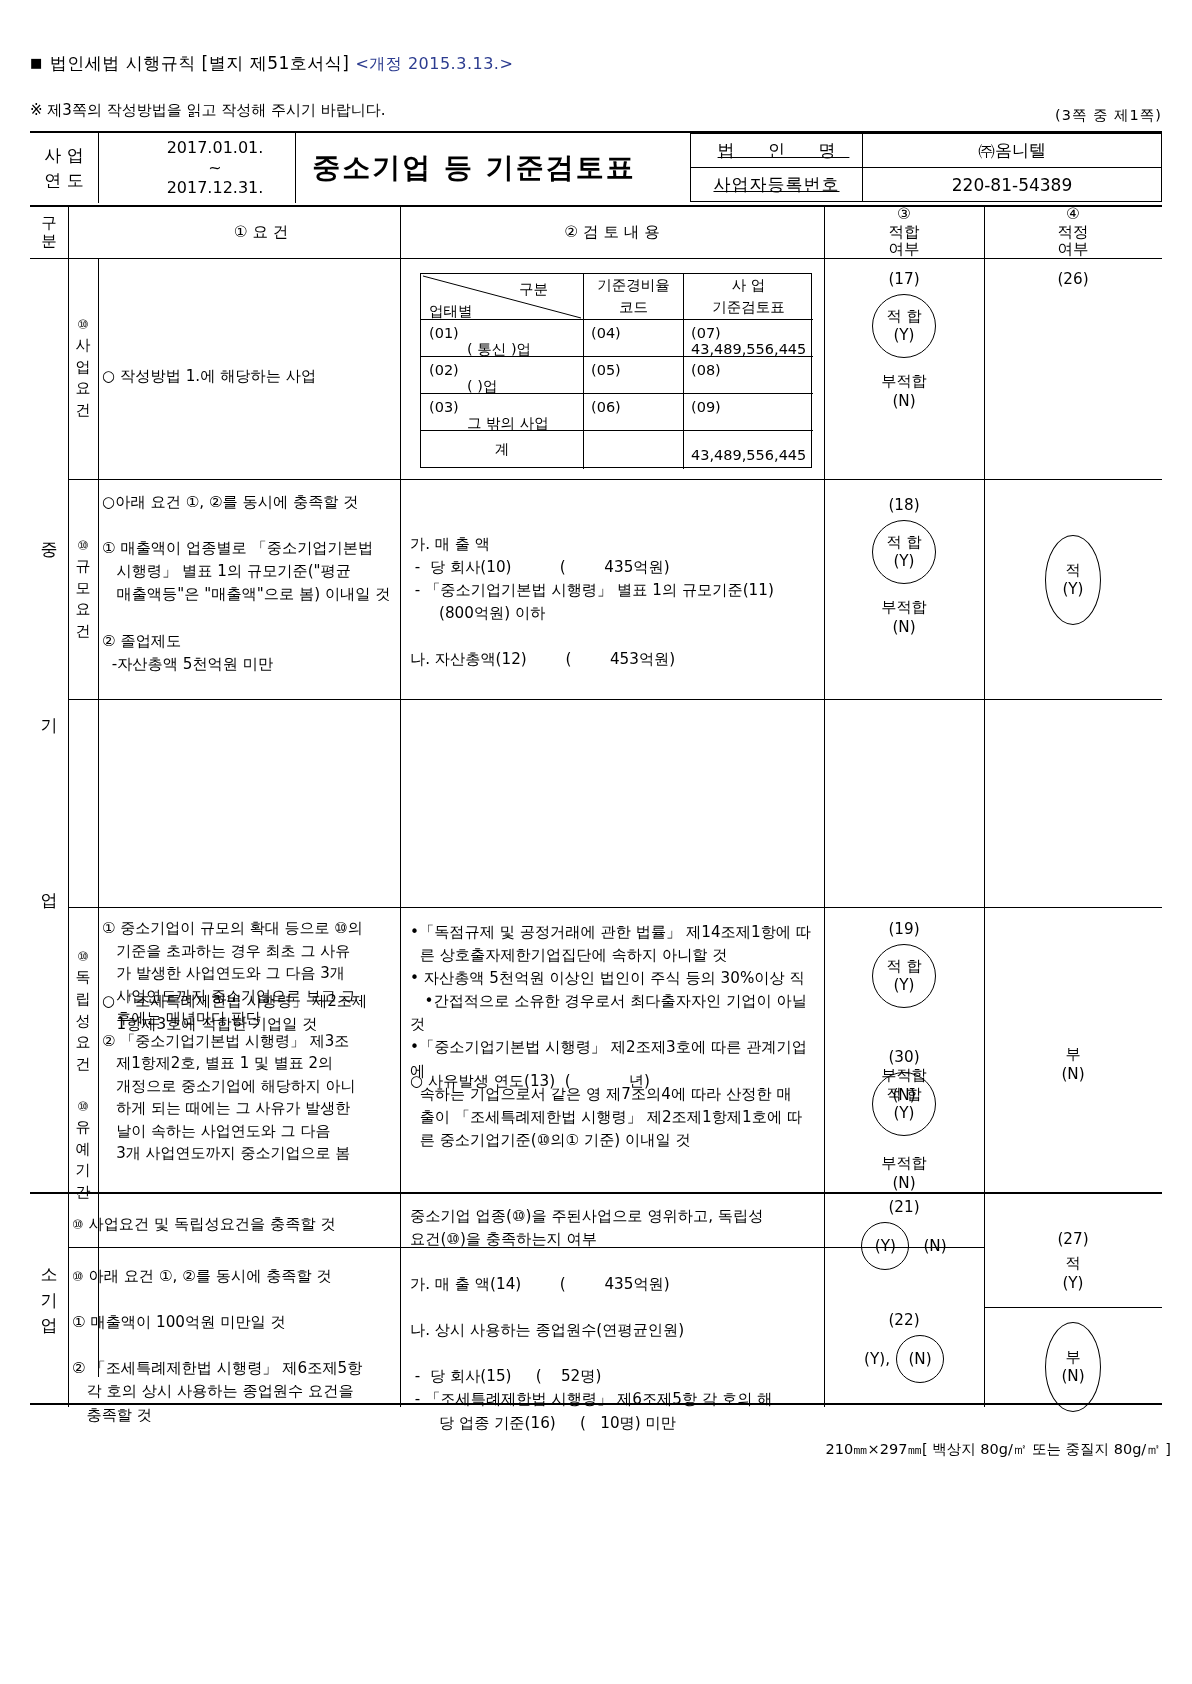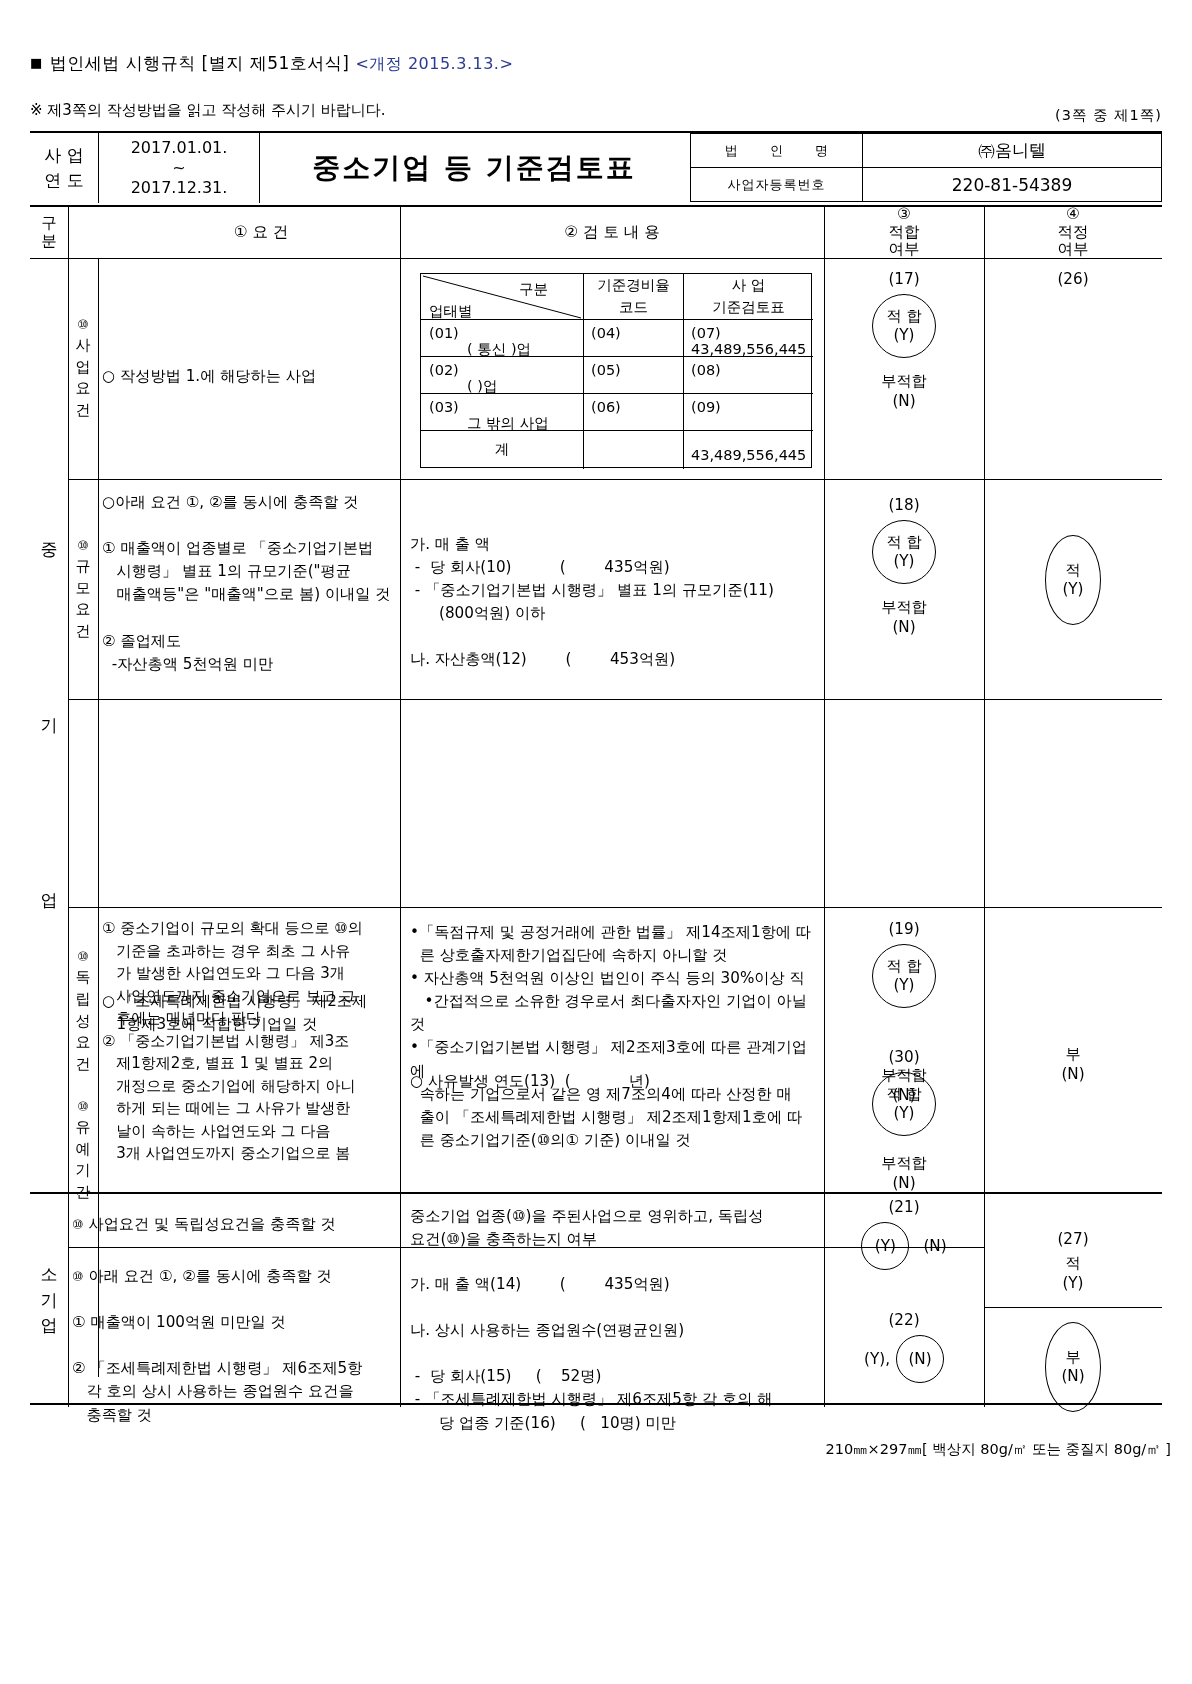--- a/index.html
+++ b/index.html
@@ -72,42 +72,42 @@
   }
   .cell-sayeon {
     position: absolute; left: 0; top: 2px; width: 68px; height: 70px;
     display: flex; flex-direction: column; align-items: center; justify-content: center;
     font-size: 17px; line-height: 1.45;
   }
   .cell-period {
     position: absolute; left: 68px; top: 2px; width: 160px; height: 70px;
     display: flex; flex-direction: column; align-items: center; justify-content: center;
     font-size: 16px; line-height: 1.25;
-    border-left: 1px solid #000; border-right: 1px solid #000;
+    border-left: 1px solid #000; border-right: 1px solid #000; padding-left: 36px;
   }
   .cell-title {
     position: absolute; left: 228px; top: 2px; width: 432px; height: 70px;
     display: flex; align-items: center; justify-content: center;
     font-size: 28px; font-weight: bold; letter-spacing: 2px;
   }
   .corpbox {
     position: absolute; left: 660px; top: 2px; width: 472px; height: 70px;
   }
   .corpbox .row {
     position: absolute; left: 0; width: 472px; height: 35px;
     border: 1px solid #000; box-sizing: border-box;
     display: flex;
   }
   .corpbox .row.r1 { top: 0; }
   .corpbox .row.r2 { top: 34px; }
   .corpbox .lbl {
     width: 172px; height: 100%;
     display: flex; align-items: center; justify-content: center;
-    font-size: 13px; letter-spacing: 1px;
-    border-right: 1px solid #000; box-sizing: border-box;
+    font-size: 17px; letter-spacing: 1px;
+    border-right: 1px solid #000; box-sizing: border-box; text-decoration: underline;
   }
   .corpbox .lbl.spaced { letter-spacing: 14px; text-indent: 14px; }
   .corpbox .val {
     flex: 1; height: 100%;
     display: flex; align-items: center; justify-content: center;
     font-size: 17px;
   }
 
   
   .grid {

